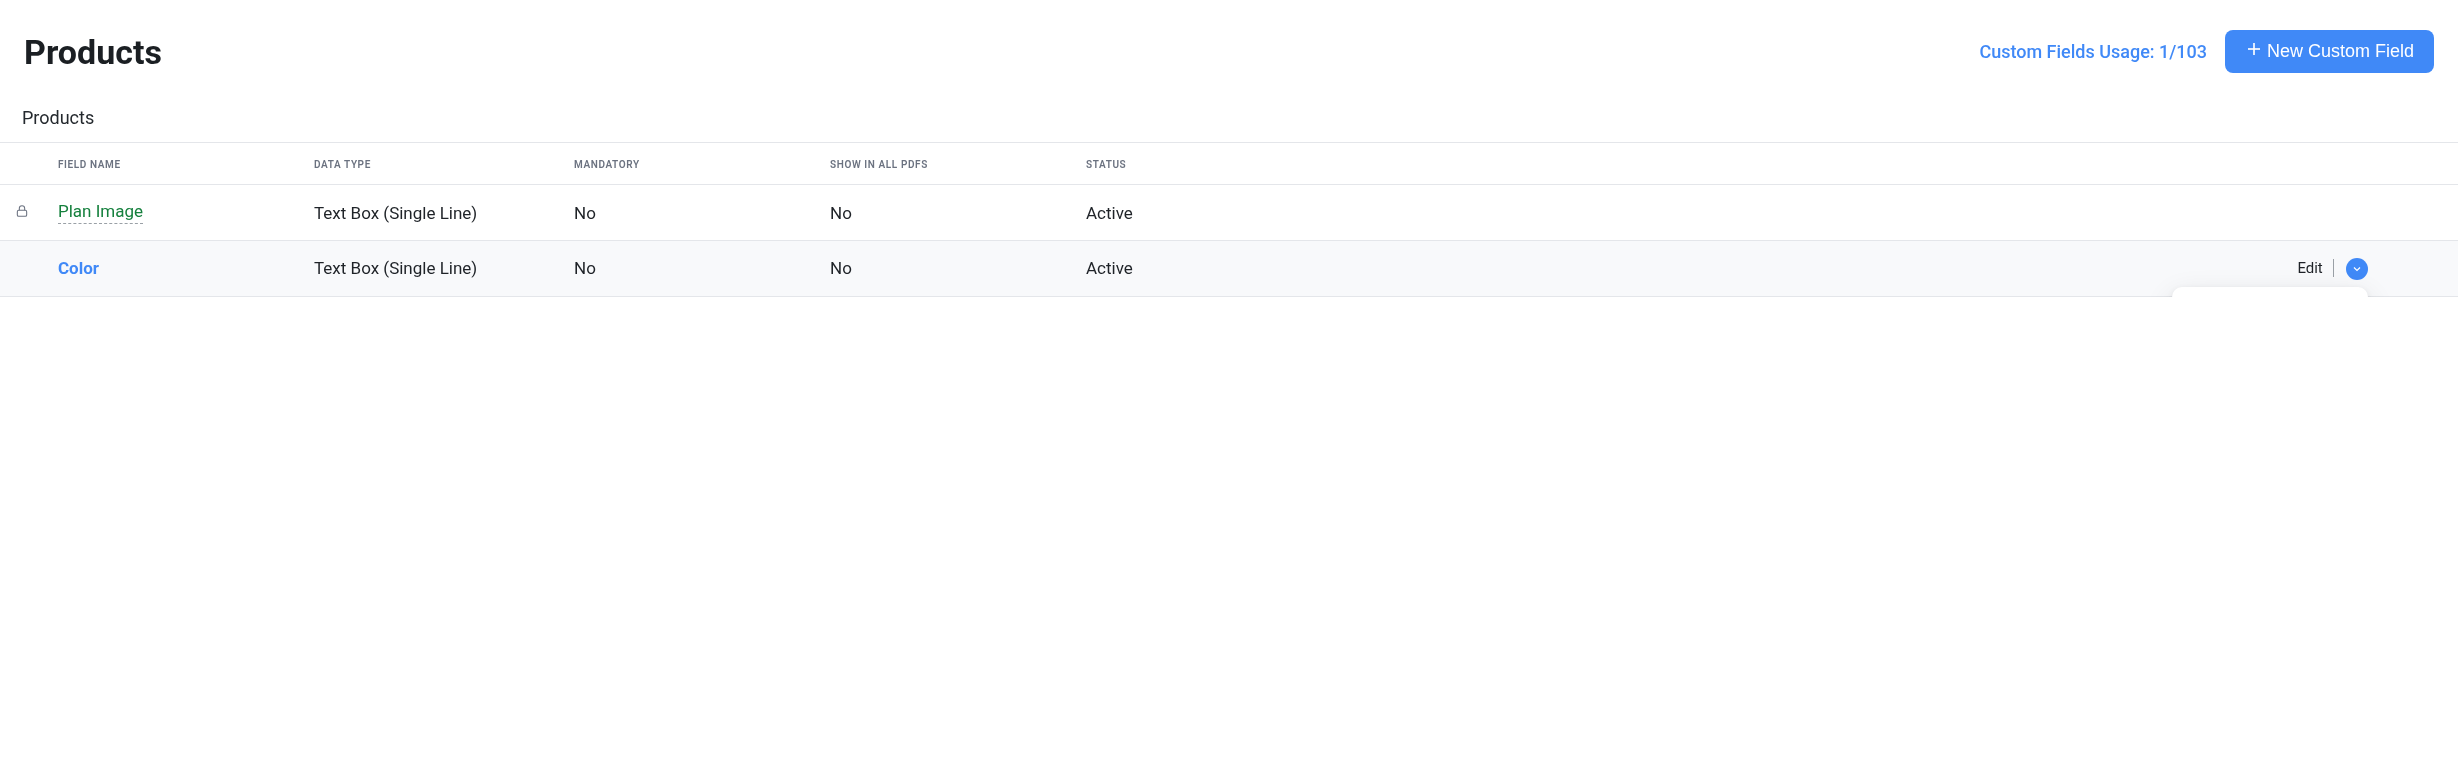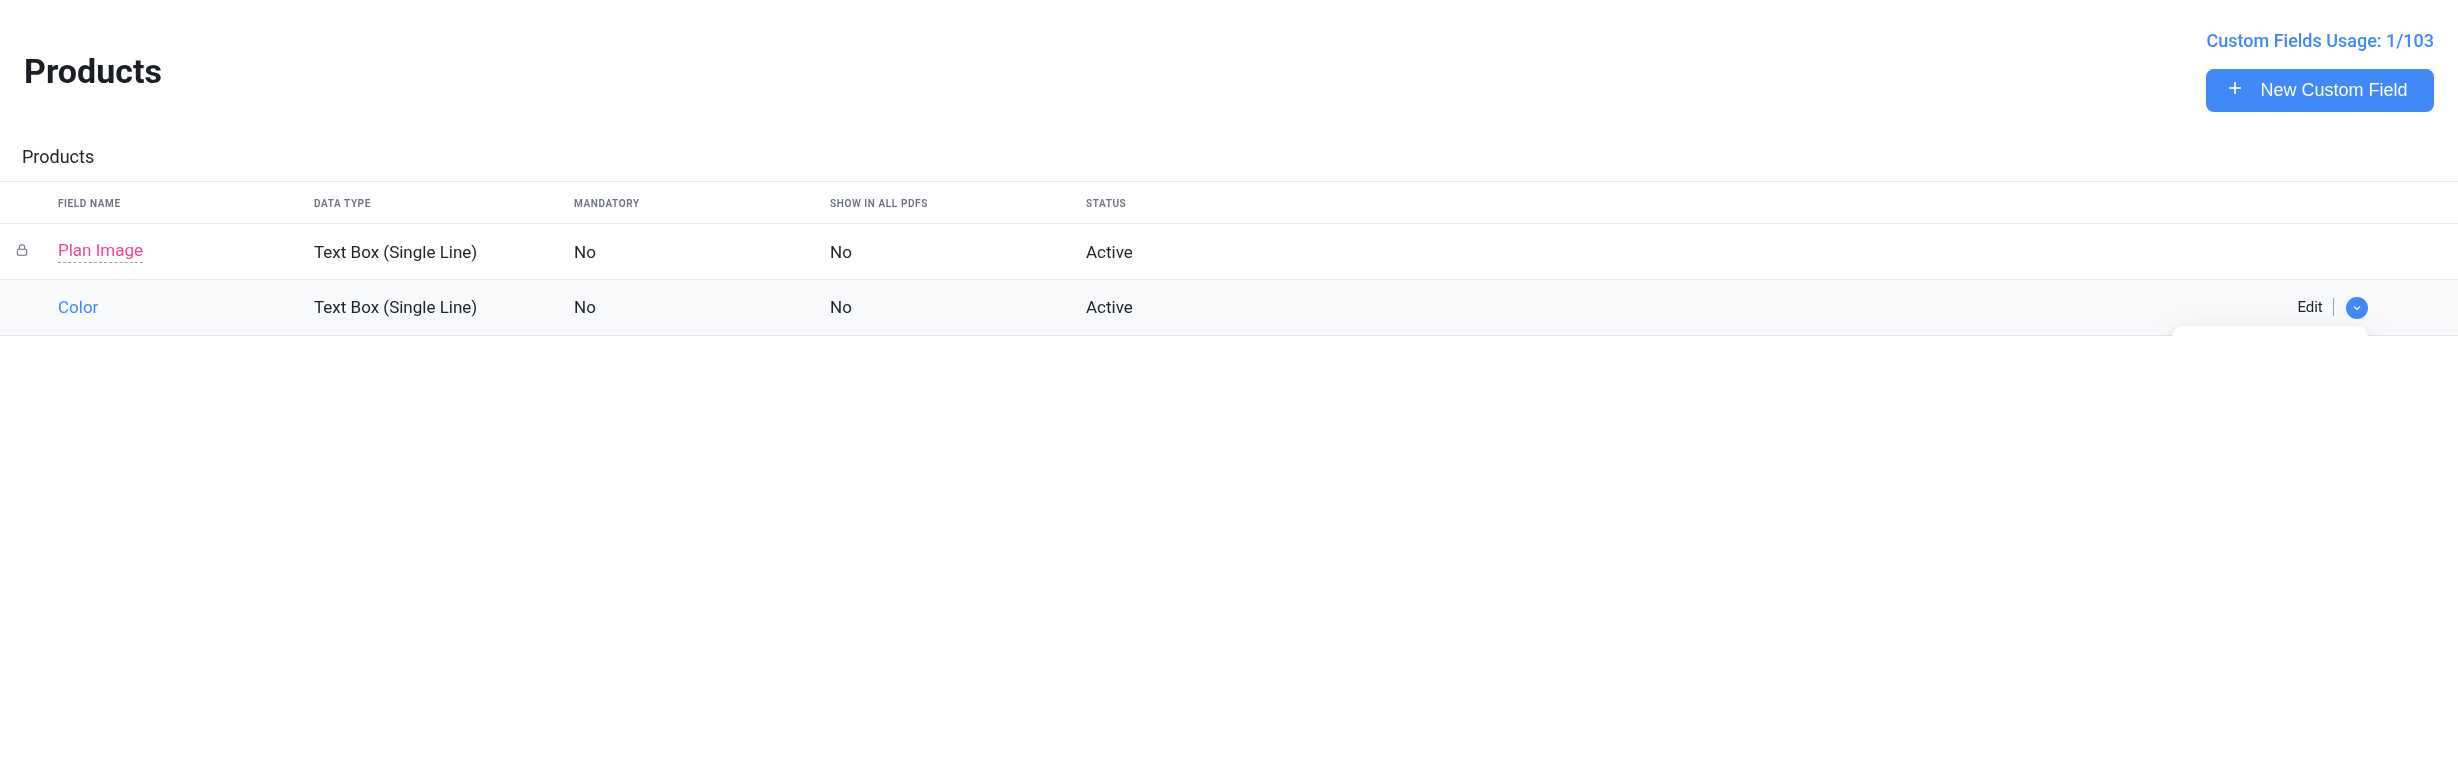--- a/index.html
+++ b/index.html
@@ -23,33 +23,33 @@
     justify-content: space-between;
     padding: 10px 24px 24px 24px;
   }
   .page-title {
     font-size: 34px;
     font-weight: 700;
     color: #1b1f23;
   }
   .header-right {
     display: flex;
+    align-items: center;
     gap: 18px;
-    flex-direction: column;
   }
   .usage-link {
     color: #4089f7;
     font-size: 18px;
     font-weight: 500;
     cursor: pointer;
   }
   .new-btn {
     display: inline-flex;
     align-items: center;
-    gap: 16px;
+    gap: 4px;
     background: #4089f7;
     color: #ffffff;
     border: none;
     border-radius: 8px;
     padding: 10px 20px;
     font-size: 18px;
     font-weight: 500;
     cursor: pointer;
   }
   .new-btn svg {
@@ -108,28 +108,29 @@
     vertical-align: middle;
   }
   tr.row-hover {
     background: #f8f9fb;
   }
   td.col-lock { width: 42px; text-align: center; padding-left:6px; padding-right:0;}
   .lock-icon svg {
     width: 16px; height: 16px; stroke:#6b7280; stroke-width:1.6; fill:none;
   }
   .field-name-locked {
-    color:#ec4899;
+    color:#15803d;
     border-bottom: 1px dashed #9aa0a6;
     padding-bottom:2px;
     display:inline-block;
   }
   .field-name-link {
     color:#4089f7;
     cursor:pointer;
+    font-weight:bold;
   }
   .actions-cell {
     text-align: right;
     padding-right: 90px !important;
     position: relative;
   }
   .edit-link {
     font-size: 15px;
     color:#1f2328;
     cursor:pointer;

